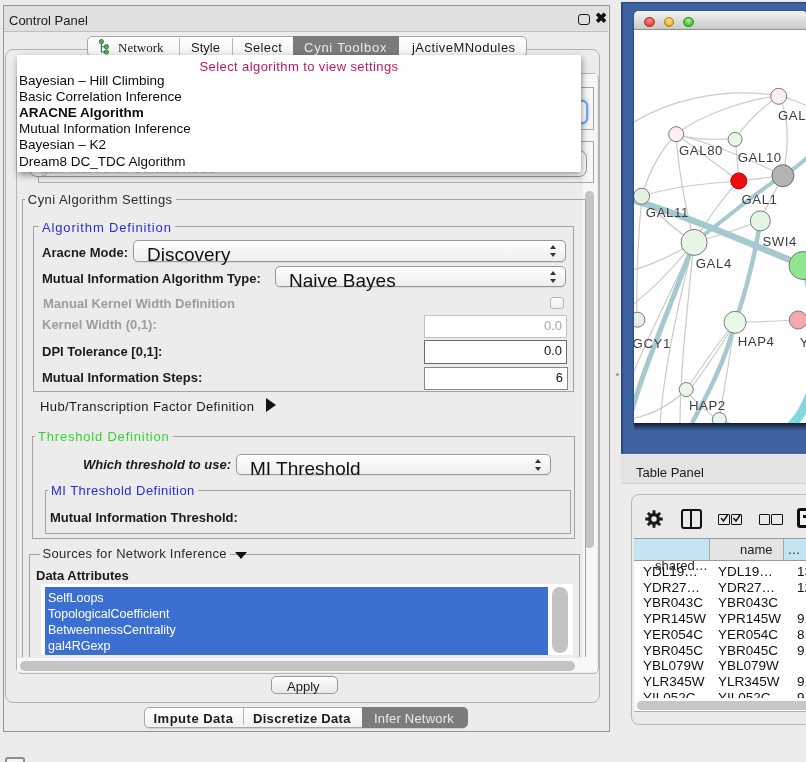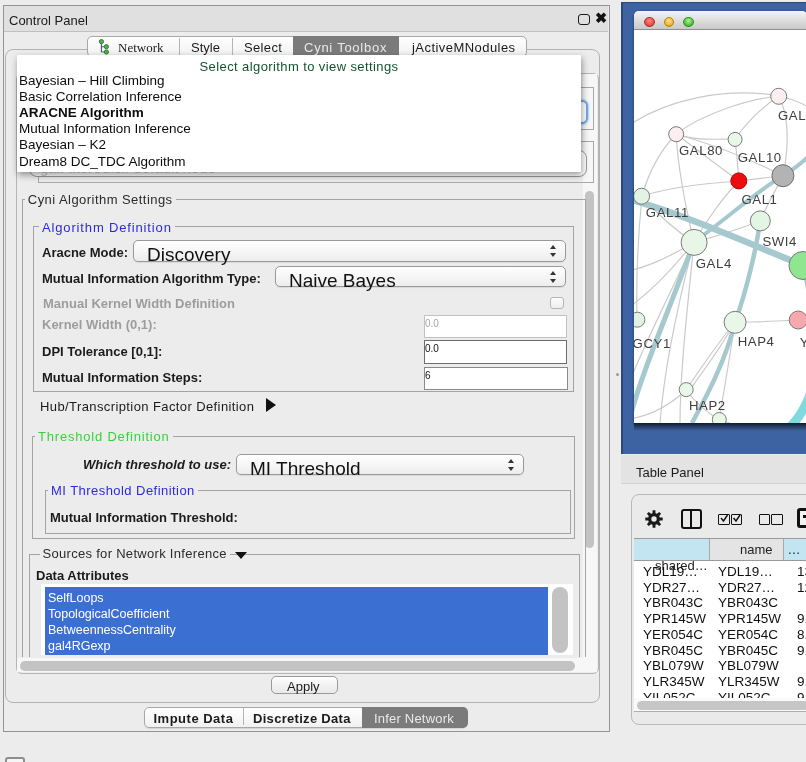--- a/index.html
+++ b/index.html
@@ -6,21 +6,21 @@
 #root{position:relative;width:806px;height:762px;background:#ececec;font-family:"Liberation Sans",sans-serif;overflow:hidden;}
 .abs{position:absolute;box-sizing:border-box;}
 .t13{font-size:13px;line-height:15px;color:#1b1b1b;white-space:nowrap;}
 .b{font-weight:bold;}
 .gray{color:#9d9d9d;}
 .combo{position:absolute;box-sizing:border-box;border:1px solid #999;border-radius:5px;background:linear-gradient(#ffffff,#f7f7f7 45%,#ededed);box-shadow:0 1px 1px rgba(0,0,0,0.08);}
 .combo .ct{position:absolute;left:13px;top:3px;font-size:19px;color:#111;white-space:nowrap;}
 .spin{position:absolute;right:8px;top:50%;width:7px;height:12px;margin-top:-6px;}
 .spin:before{content:"";position:absolute;left:0;top:0;border-left:3.5px solid transparent;border-right:3.5px solid transparent;border-bottom:4.5px solid #333;}
 .spin:after{content:"";position:absolute;left:0;bottom:0;border-left:3.5px solid transparent;border-right:3.5px solid transparent;border-top:4.5px solid #333;}
-.field{position:absolute;background:#fff;font-size:10px;color:#111;}
+.field{position:absolute;background:#fff;text-align:right;font-size:13px;color:#111;}
 .gb{position:absolute;border:1px solid #a3a3a3;box-sizing:border-box;}
 .gblab{position:absolute;background:#ececec;padding:0 3px;font-size:13px;line-height:13px;white-space:nowrap;}
 .sep{position:absolute;width:1px;background:#b4b4b4;}
 </style>
 </head>
 <body>
 <div id="root">
 
 <div class="abs" style="left:3px;top:5px;width:607px;height:727px;border:1px solid #949494;background:#ececec;"></div>
 
@@ -86,21 +86,21 @@
 <div class="field" style="left:424px;top:340px;width:137px;height:20px;border:1.5px solid #6d6d6d;padding:2px 4px 0 0;">0.0</div>
 <div class="abs t13 b" style="left:42px;top:370px;">Mutual Information Steps:</div>
 <div class="field" style="left:424px;top:367px;width:138px;height:19px;border:1px solid #8a8a8a;padding:2px 4px 0 0;">6</div>
 
 <div class="abs t13" style="left:40px;top:399px;letter-spacing:0.4px;">Hub/Transcription Factor Definition</div>
 <div class="abs" style="left:266px;top:398px;width:0;height:0;border-top:7px solid transparent;border-bottom:7px solid transparent;border-left:10px solid #111;"></div>
 
 <div class="gb" style="left:31.5px;top:436px;width:543px;height:103px;"></div>
 <div class="gblab" style="left:35px;top:430px;color:#35d435;letter-spacing:0.8px;">Threshold Definition</div>
 <div class="abs t13 b" style="left:83px;top:457px;font-style:italic;">Which threshold to use:</div>
-<div class="combo" style="left:236px;top:454px;width:288px;height:21px;">
+<div class="combo" style="left:236px;top:454px;width:315px;height:21px;">
       <span class="ct">MI Threshold</span>
       <span class="spin"></span>
     </div>
 
 <div class="gb" style="left:44.5px;top:490px;width:526px;height:44px;"></div>
 <div class="gblab" style="left:48px;top:484px;color:#2b2bdd;letter-spacing:0.45px;">MI Threshold Definition</div>
 <div class="abs t13 b" style="left:50px;top:510px;">Mutual Information Threshold:</div>
 
 <div class="gb" style="left:28.5px;top:554px;width:551px;height:103px;border-bottom:none;"></div>
 <div class="gblab" style="left:39.5px;top:547px;color:#2b2b2b;letter-spacing:0.3px;">Sources for Network Inference</div>
@@ -116,21 +116,21 @@
 <div class="abs t13" style="left:287px;top:679px;">Apply</div>
 
 <div class="abs" style="left:144px;top:706.5px;width:323px;height:21px;background:linear-gradient(#ffffff,#f1f1f1);border:1px solid #a8a8a8;border-radius:5px;box-shadow:0 1px 1px rgba(0,0,0,0.1);"></div>
 <div class="abs t13 b" style="left:153.5px;top:711px;letter-spacing:0.5px;">Impute Data</div>
 <div class="sep" style="left:242.5px;top:708px;height:17px;"></div>
 <div class="abs t13 b" style="left:253px;top:711px;letter-spacing:0.3px;">Discretize Data</div>
 <div class="abs" style="left:361.5px;top:706.5px;width:106px;height:21px;background:#7b7b7b;border-radius:0 5px 5px 0;"></div>
 <div class="abs t13" style="left:374px;top:711px;color:#e9e9e9;letter-spacing:0.2px;">Infer Network</div>
 
 <div class="abs" style="left:17px;top:55px;width:564px;height:117px;background:#fff;border-radius:1px;box-shadow:1px 3px 7px rgba(0,0,0,0.4);z-index:20;"></div>
-<div class="abs" style="left:17px;top:59px;width:564px;text-align:center;font-size:13px;color:#14532d;letter-spacing:0.4px;z-index:21;">Select algorithm to view settings</div>
+<div class="abs" style="left:17px;top:59px;width:564px;text-align:center;font-size:13px;color:#be185d;letter-spacing:0.4px;z-index:21;">Select algorithm to view settings</div>
 <div class="abs" style="left:19px;top:72.5px;font-size:13.5px;line-height:16.2px;color:#0c0c0c;white-space:nowrap;z-index:21;">Bayesian – Hill Climbing<br>Basic Correlation Inference<br><b>ARACNE Algorithm</b><br>Mutual Information Inference<br>Bayesian – K2<br>Dream8 DC_TDC Algorithm</div>
 
 <div class="abs" style="left:616px;top:373px;width:3px;height:3px;border-radius:50%;background:#9a9a9a;"></div>
 
 <div class="abs" style="left:5px;top:757px;width:20px;height:12px;border:2px solid #8d8d8d;border-radius:3px;background:#f5f5f5;"></div>
 
 <div class="abs" style="left:621px;top:2px;width:185px;height:452px;background:#3d63a3;border-left:2px solid #2b4878;border-top:1px solid #2b4878;"></div>
 
 <div class="abs" style="left:633.5px;top:11px;width:173px;height:412px;border-radius:5px 5px 0 0;background:#fff;box-shadow:0 1px 3px rgba(0,0,0,0.5);"></div>
 <div class="abs" style="left:633.5px;top:11px;width:173px;height:19px;border-radius:5px 5px 0 0;background:linear-gradient(#f4f4f4,#c9c9c9);border-bottom:1px solid #8f8f8f;"></div>

